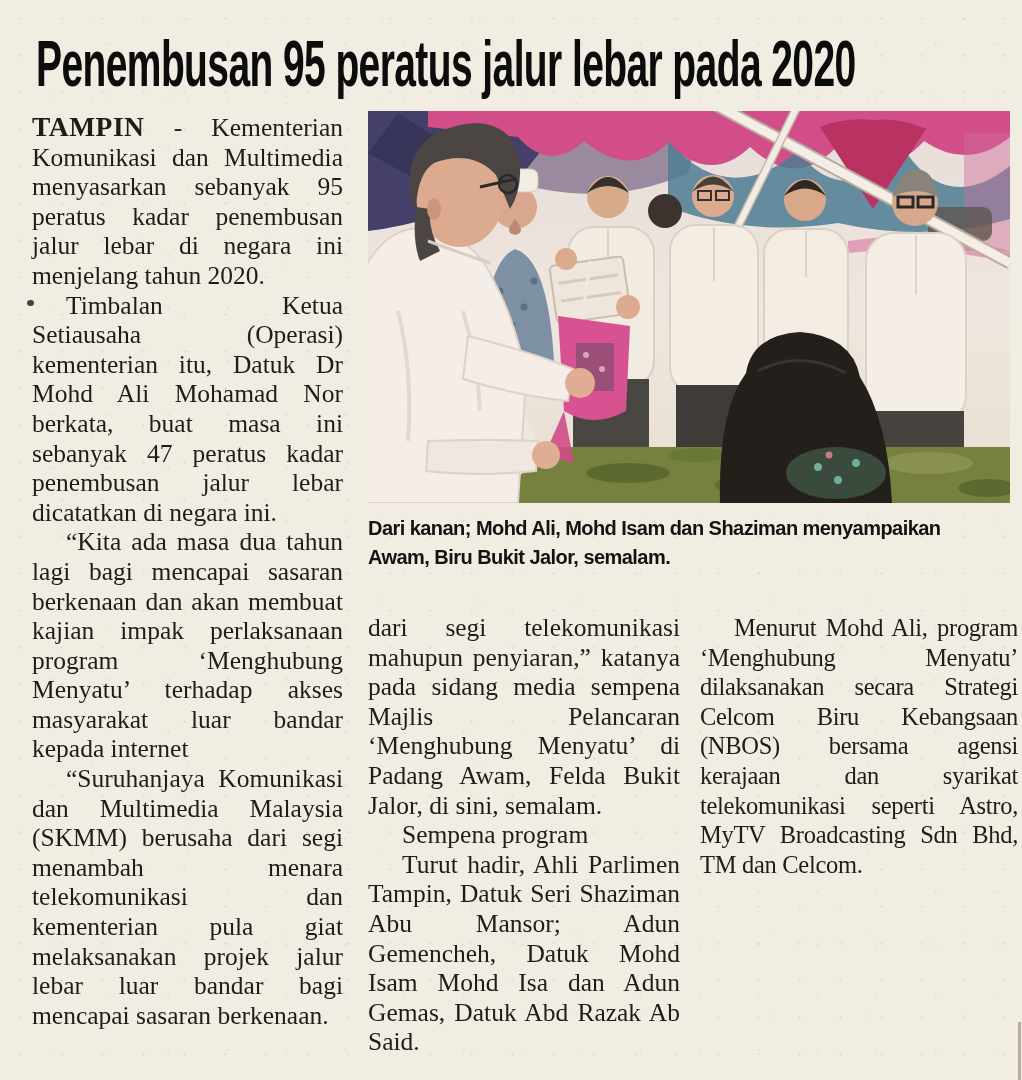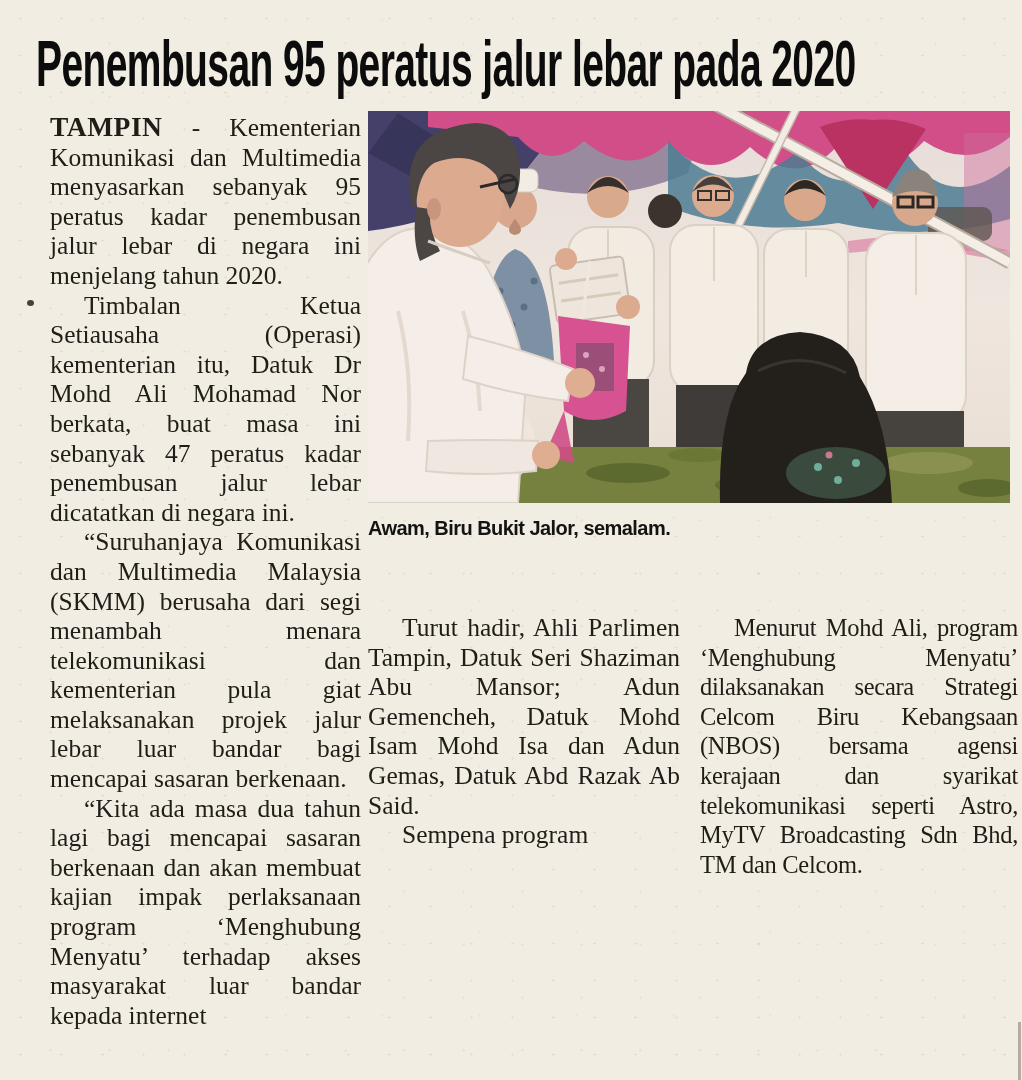--- a/index.html
+++ b/index.html
@@ -18,21 +18,21 @@
   }
   .headline{
     position:absolute;left:36px;top:20px;margin:0;white-space:nowrap;
     font-family:"Liberation Sans", sans-serif;font-weight:bold;
     font-size:65px;letter-spacing:-1px;color:#0c0c0c;
     transform:scaleX(0.60);transform-origin:0 50%;
     top:26px;
   }
   .col{position:absolute;text-align:justify;}
   .col p{margin:0;}
-  .col-left{left:50px;top:112px;width:311px;font-size:25.5px;line-height:29.6px;}
+  .col-left{left:32px;top:112px;width:311px;font-size:25.5px;line-height:29.6px;}
   .col-mid{left:368px;top:613px;width:312px;font-size:25.5px;line-height:29.6px;}
   .col-right{left:700px;top:613px;width:318px;font-size:24.5px;line-height:29.6px;letter-spacing:-0.3px;}
   p.indent{text-indent:34px;}
   .dateline{font-weight:bold;font-size:27.5px;letter-spacing:0.5px;}
   .photo-block{position:absolute;left:368px;top:111px;width:642px;}
   .photo{display:block;width:642px;height:392px;}
   .caption{margin-top:11px;font-family:"Liberation Sans", sans-serif;font-weight:bold;
     font-size:20px;line-height:28.5px;letter-spacing:-0.55px;color:#131313;}
   .caption p{margin:0;white-space:nowrap;}
   .stray-dot{position:absolute;left:27px;top:300px;width:7px;height:6px;border-radius:50%;
@@ -46,22 +46,22 @@
 
   <h1 class="headline">Penembusan 95 peratus jalur lebar pada 2020</h1>
 
   <div class="stray-dot"></div>
   <div class="crease"></div>
 
   <div class="col col-left">
     <p class="par"><span class="dateline">TAMPIN</span> <span>- Kementerian Komunikasi dan Multimedia menyasarkan sebanyak 95 peratus kadar penembusan jalur lebar di negara ini menjelang tahun 2020.</span></p>
     <div>
         <p class="par indent">Timbalan Ketua Setiausaha (Operasi) kementerian itu, Datuk Dr Mohd Ali Mohamad Nor berkata, buat masa ini sebanyak 47 peratus kadar penembusan jalur lebar dicatatkan di negara ini.</p>
+        <p class="par indent">“Kita ada masa dua tahun lagi bagi mencapai sasaran berkenaan dan akan membuat kajian impak perlaksanaan program ‘Menghubung Menyatu’ terhadap akses masyarakat luar bandar kepada internet</p>
         <p class="par indent">“Suruhanjaya Komunikasi dan Multimedia Malaysia (SKMM) berusaha dari segi menambah menara telekomunikasi dan kementerian pula giat melaksanakan projek jalur lebar luar bandar bagi mencapai sasaran berkenaan.</p>
-        <p class="par indent">“Kita ada masa dua tahun lagi bagi mencapai sasaran berkenaan dan akan membuat kajian impak perlaksanaan program ‘Menghubung Menyatu’ terhadap akses masyarakat luar bandar kepada internet</p>
       </div>
   </div>
 
   <div class="photo-block">
     <svg class="photo" viewBox="0 0 642 392" width="642" height="392" xmlns="http://www.w3.org/2000/svg">
       <defs>
         <linearGradient id="bgGrad" x1="0" y1="0" x2="0" y2="1">
           <stop offset="0" stop-color="#e7dcd8"></stop>
           <stop offset="0.5" stop-color="#efe6df"></stop>
           <stop offset="1" stop-color="#e8ded2"></stop>
@@ -188,28 +188,30 @@
         <path d="M44,96 Q28,18 108,12 Q150,14 152,58 Q153,80 142,98 L128,64 Q104,38 66,52 Q50,62 48,96 Z" fill="#4b4543"></path>
         <path d="M48,96 Q44,130 52,150 L72,140 Q60,118 62,98 Z" fill="#4b4543"></path>
         <line x1="112" y1="76" x2="148" y2="68" stroke="#2a2a2a" stroke-width="3"></line>
         <circle cx="140" cy="73" r="9" fill="none" stroke="#2a2a2a" stroke-width="2.5"></circle>
         <ellipse cx="66" cy="98" rx="7" ry="11" fill="#c9957c"></ellipse>
         <path d="M60,130 Q92,142 122,152" stroke="#d8cdc2" stroke-width="3" fill="none"></path>
       </g>
     </svg>
 
     <div class="caption">
+        <p class="caption-line">Dari kanan; Mohd Ali, Mohd Isam dan Shaziman menyampaikan</p>
         <p class="caption-line">Awam, Biru Bukit Jalor, semalam.</p>
       </div>
   </div>
 
   <div class="col col-mid">
     <div>
+        <p class="par">dari segi telekomunikasi mahupun penyiaran,” katanya pada sidang media sempena Majlis Pelancaran ‘Menghubung Menyatu’ di Padang Awam, Felda Bukit Jalor, di sini, semalam.</p>
+        <p class="par indent">Sempena program</p>
         <p class="par indent">Turut hadir, Ahli Parlimen Tampin, Datuk Seri Shaziman Abu Mansor; Adun Gemencheh, Datuk Mohd Isam Mohd Isa dan Adun Gemas, Datuk Abd Razak Ab Said.</p>
-        <p class="par indent">Sempena program</p>
       </div>
   </div>
 
   <div class="col col-right">
     <div>
         <p class="par indent">Menurut Mohd Ali, program ‘Menghubung Menyatu’ dilaksanakan secara Strategi Celcom Biru Kebangsaan (NBOS) bersama agensi kerajaan dan syarikat telekomunikasi seperti Astro, MyTV Broadcasting Sdn Bhd, TM dan Celcom.</p>
       </div>
   </div>
 
 </div>

